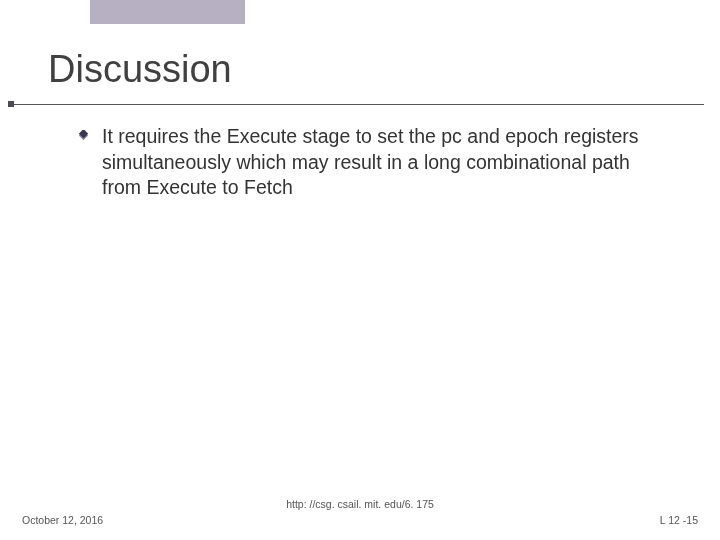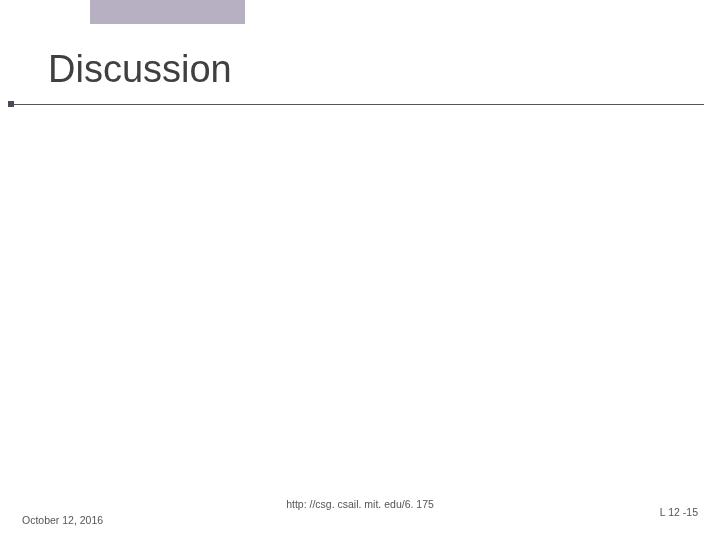--- a/index.html
+++ b/index.html
@@ -85,33 +85,40 @@
     position: absolute;
     left: 0;
     right: 0;
     text-align: center;
     bottom: 16px;
     margin-top: 27px;
   }
   .footer-right {
     position: absolute;
     right: 22px;
-    bottom: 8px;
+    bottom: 0;
     padding-left: 12px;
   }
 </style>
 </head>
 <body>
 
 <div class="top-accent"></div>
 
 <div class="title">Discussion</div>
 <div class="title-square"></div>
 <div class="title-divider"></div>
 
 <div class="bullets">
+  <div class="bullet-item">
+    <svg class="bullet-icon" viewBox="0 0 10 10">
+      <rect x="2" y="2" width="6" height="6" fill="#8f84a8" transform="rotate(45 5 5)"></rect>
+      <rect x="2" y="2" width="6" height="6" fill="#3c3550" transform="rotate(45 5 5) translate(-1.2,-1.2)"></rect>
+    </svg>
+    <span>It requires the Execute stage to set the pc and epoch registers simultaneously which may result in a long combinational path from Execute to Fetch</span>
+  </div>
 </div>
 
 <div class="footer">
   <div class="footer-left">October 12, 2016</div>
   <div class="footer-center">http: //csg. csail. mit. edu/6. 175</div>
   <div class="footer-right">L 12 -15</div>
 </div>
 
 </body></html>

